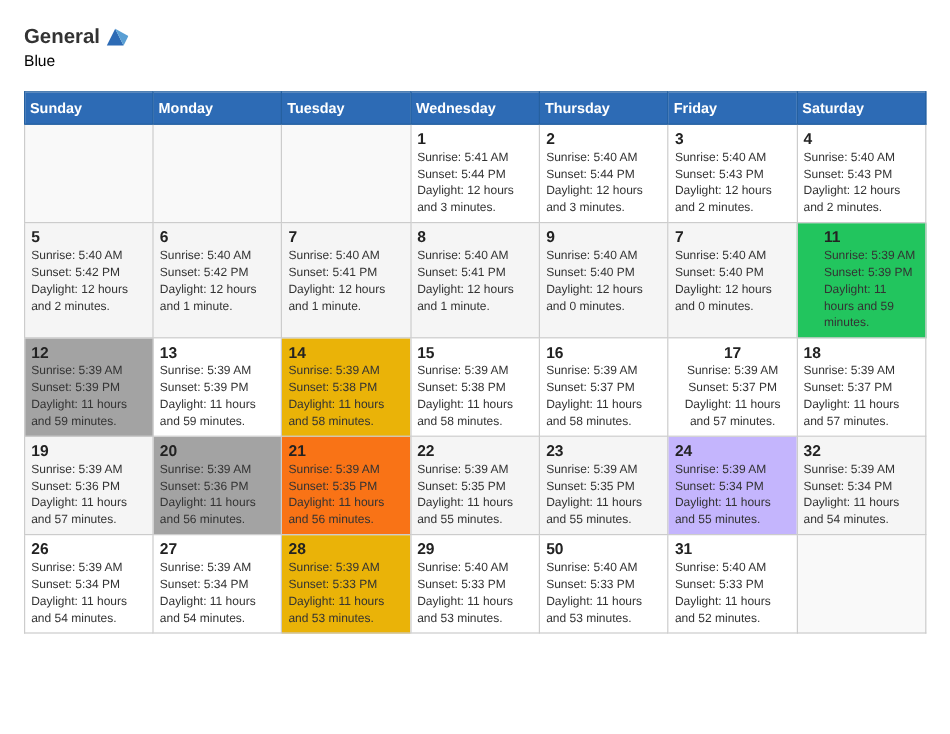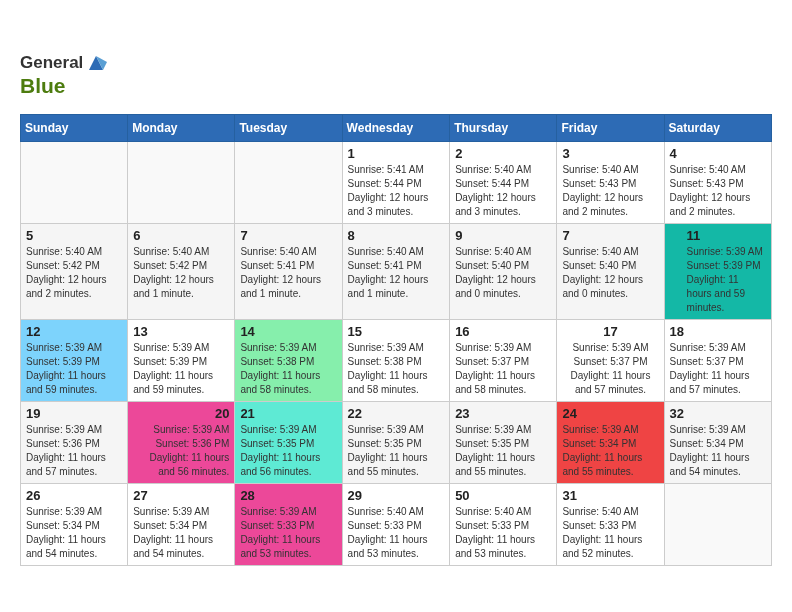--- a/index.html
+++ b/index.html
@@ -13,21 +13,20 @@
     .header {
       display: flex;
       align-items: flex-start;
       justify-content: space-between;
       margin-bottom: 16px;
     }
     .logo {
       display: flex;
       flex-direction: column;
       align-items: flex-start;
-      margin-top: 32px;
     }
     .logo-line {
       display: flex;
       align-items: center;
     }
     .title-block {
       text-align: right;
     }
     .month-year {
       font-size: 36px;
@@ -90,21 +89,21 @@
 <div class="header">
   <div class="logo">
     <div class="logo-line">
       <span style="font-size:17px;font-weight:bold;color:#333;">General</span>
       <svg width="22" height="22" viewBox="0 0 22 22" style="margin-left:2px;">
         <polygon points="4,18 11,4 18,18" fill="#2d6bb5"></polygon>
         <polygon points="11,4 18,18 22,10" fill="#5a9fd4"></polygon>
       </svg>
     </div>
     <div>
-      <span style="font-size:21px;font-weight:bold;color:#4d7c0f;">Blue</span>
+      <span style="font-size:13px;font-weight:normal;color:#000000;">Blue</span>
     </div>
   </div>
   <div class="title-block">
     <div class="month-year"></div>
     <div class="location"></div>
   </div>
 </div>
 
 <table class="calendar">
   <thead>
@@ -178,41 +177,41 @@
           <div class="cell-text">Sunrise: 5:40 AM</div>
           <div class="cell-text">Sunset: 5:40 PM</div>
           <div class="cell-text">Daylight: 12 hours and 0 minutes.</div>
         </td>
         <td style="background: rgb(245, 245, 245);">
           <span class="day-number">7</span>
           <div class="cell-text">Sunrise: 5:40 AM</div>
           <div class="cell-text">Sunset: 5:40 PM</div>
           <div class="cell-text">Daylight: 12 hours and 0 minutes.</div>
         </td>
-        <td style="background: #14b8a6; padding-left: 22px;">
+        <td style="background: #22c55e; padding-left: 22px;">
           <span class="day-number">11</span>
           <div class="cell-text">Sunrise: 5:39 AM</div>
           <div class="cell-text">Sunset: 5:39 PM</div>
           <div class="cell-text">Daylight: 11 hours and 59 minutes.</div>
         </td>
       </tr>
       <tr>
-        <td style="background: #7dd3fc;">
+        <td style="background: #a3a3a3;">
           <span class="day-number">12</span>
           <div class="cell-text">Sunrise: 5:39 AM</div>
           <div class="cell-text">Sunset: 5:39 PM</div>
           <div class="cell-text">Daylight: 11 hours and 59 minutes.</div>
         </td>
         <td style="background: rgb(255, 255, 255);">
           <span class="day-number">13</span>
           <div class="cell-text">Sunrise: 5:39 AM</div>
           <div class="cell-text">Sunset: 5:39 PM</div>
           <div class="cell-text">Daylight: 11 hours and 59 minutes.</div>
         </td>
-        <td style="background: #86efac;">
+        <td style="background: #eab308;">
           <span class="day-number">14</span>
           <div class="cell-text">Sunrise: 5:39 AM</div>
           <div class="cell-text">Sunset: 5:38 PM</div>
           <div class="cell-text">Daylight: 11 hours and 58 minutes.</div>
         </td>
         <td style="background: rgb(255, 255, 255);">
           <span class="day-number">15</span>
           <div class="cell-text">Sunrise: 5:39 AM</div>
           <div class="cell-text">Sunset: 5:38 PM</div>
           <div class="cell-text">Daylight: 11 hours and 58 minutes.</div>
@@ -236,45 +235,45 @@
           <div class="cell-text">Daylight: 11 hours and 57 minutes.</div>
         </td>
       </tr>
       <tr>
         <td style="background: rgb(245, 245, 245);">
           <span class="day-number">19</span>
           <div class="cell-text">Sunrise: 5:39 AM</div>
           <div class="cell-text">Sunset: 5:36 PM</div>
           <div class="cell-text">Daylight: 11 hours and 57 minutes.</div>
         </td>
-        <td style="background: #ec4899; text-align: right;">
+        <td style="background: #a3a3a3;">
           <span class="day-number">20</span>
           <div class="cell-text">Sunrise: 5:39 AM</div>
           <div class="cell-text">Sunset: 5:36 PM</div>
           <div class="cell-text">Daylight: 11 hours and 56 minutes.</div>
         </td>
-        <td style="background: #5eead4;">
+        <td style="background: #f97316;">
           <span class="day-number">21</span>
           <div class="cell-text">Sunrise: 5:39 AM</div>
           <div class="cell-text">Sunset: 5:35 PM</div>
           <div class="cell-text">Daylight: 11 hours and 56 minutes.</div>
         </td>
         <td style="background: rgb(245, 245, 245); margin-left: 31px;">
           <span class="day-number">22</span>
           <div class="cell-text">Sunrise: 5:39 AM</div>
           <div class="cell-text">Sunset: 5:35 PM</div>
           <div class="cell-text">Daylight: 11 hours and 55 minutes.</div>
         </td>
         <td style="background: rgb(245, 245, 245);">
           <span class="day-number">23</span>
           <div class="cell-text">Sunrise: 5:39 AM</div>
           <div class="cell-text">Sunset: 5:35 PM</div>
           <div class="cell-text">Daylight: 11 hours and 55 minutes.</div>
         </td>
-        <td style="background: #ef4444;">
+        <td style="background: #c4b5fd;">
           <span class="day-number">24</span>
           <div class="cell-text">Sunrise: 5:39 AM</div>
           <div class="cell-text">Sunset: 5:34 PM</div>
           <div class="cell-text">Daylight: 11 hours and 55 minutes.</div>
         </td>
         <td style="background: rgb(245, 245, 245);">
           <span class="day-number">32</span>
           <div class="cell-text">Sunrise: 5:39 AM</div>
           <div class="cell-text">Sunset: 5:34 PM</div>
           <div class="cell-text">Daylight: 11 hours and 54 minutes.</div>
@@ -286,21 +285,21 @@
           <div class="cell-text">Sunrise: 5:39 AM</div>
           <div class="cell-text">Sunset: 5:34 PM</div>
           <div class="cell-text">Daylight: 11 hours and 54 minutes.</div>
         </td>
         <td style="background: rgb(255, 255, 255);">
           <span class="day-number">27</span>
           <div class="cell-text">Sunrise: 5:39 AM</div>
           <div class="cell-text">Sunset: 5:34 PM</div>
           <div class="cell-text">Daylight: 11 hours and 54 minutes.</div>
         </td>
-        <td style="background: #ec4899; margin-top: 37px;">
+        <td style="background: #eab308; margin-top: 37px;">
           <span class="day-number">28</span>
           <div class="cell-text">Sunrise: 5:39 AM</div>
           <div class="cell-text">Sunset: 5:33 PM</div>
           <div class="cell-text">Daylight: 11 hours and 53 minutes.</div>
         </td>
         <td style="background: rgb(255, 255, 255);">
           <span class="day-number">29</span>
           <div class="cell-text">Sunrise: 5:40 AM</div>
           <div class="cell-text">Sunset: 5:33 PM</div>
           <div class="cell-text">Daylight: 11 hours and 53 minutes.</div>

